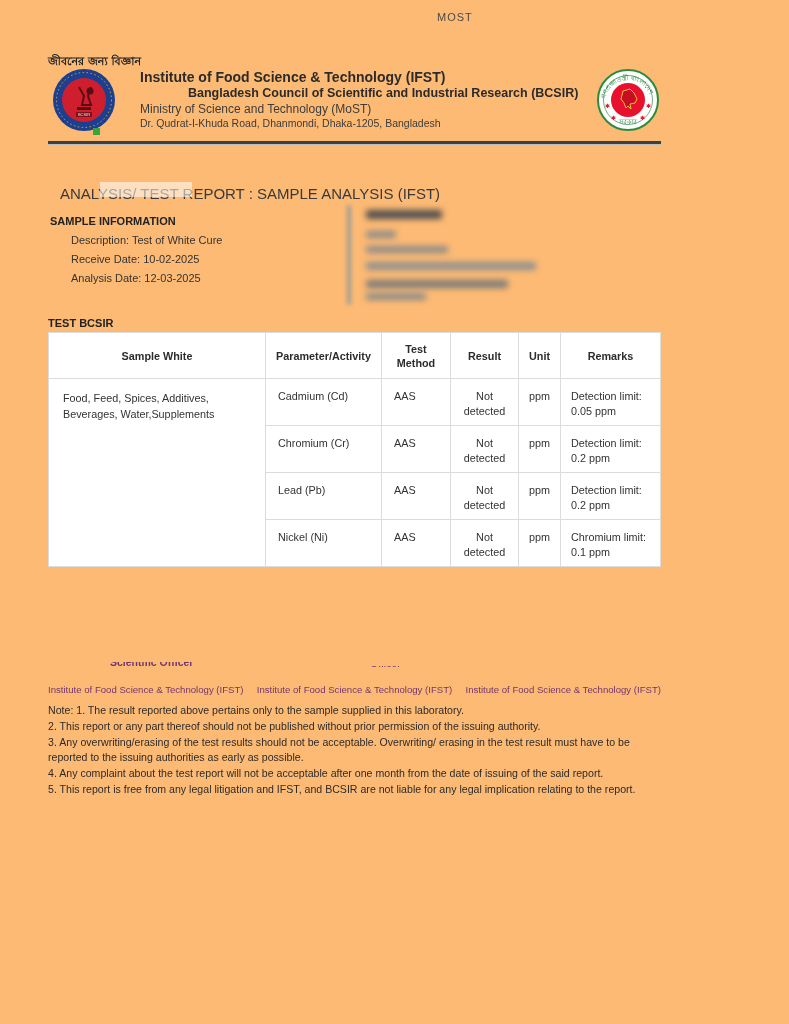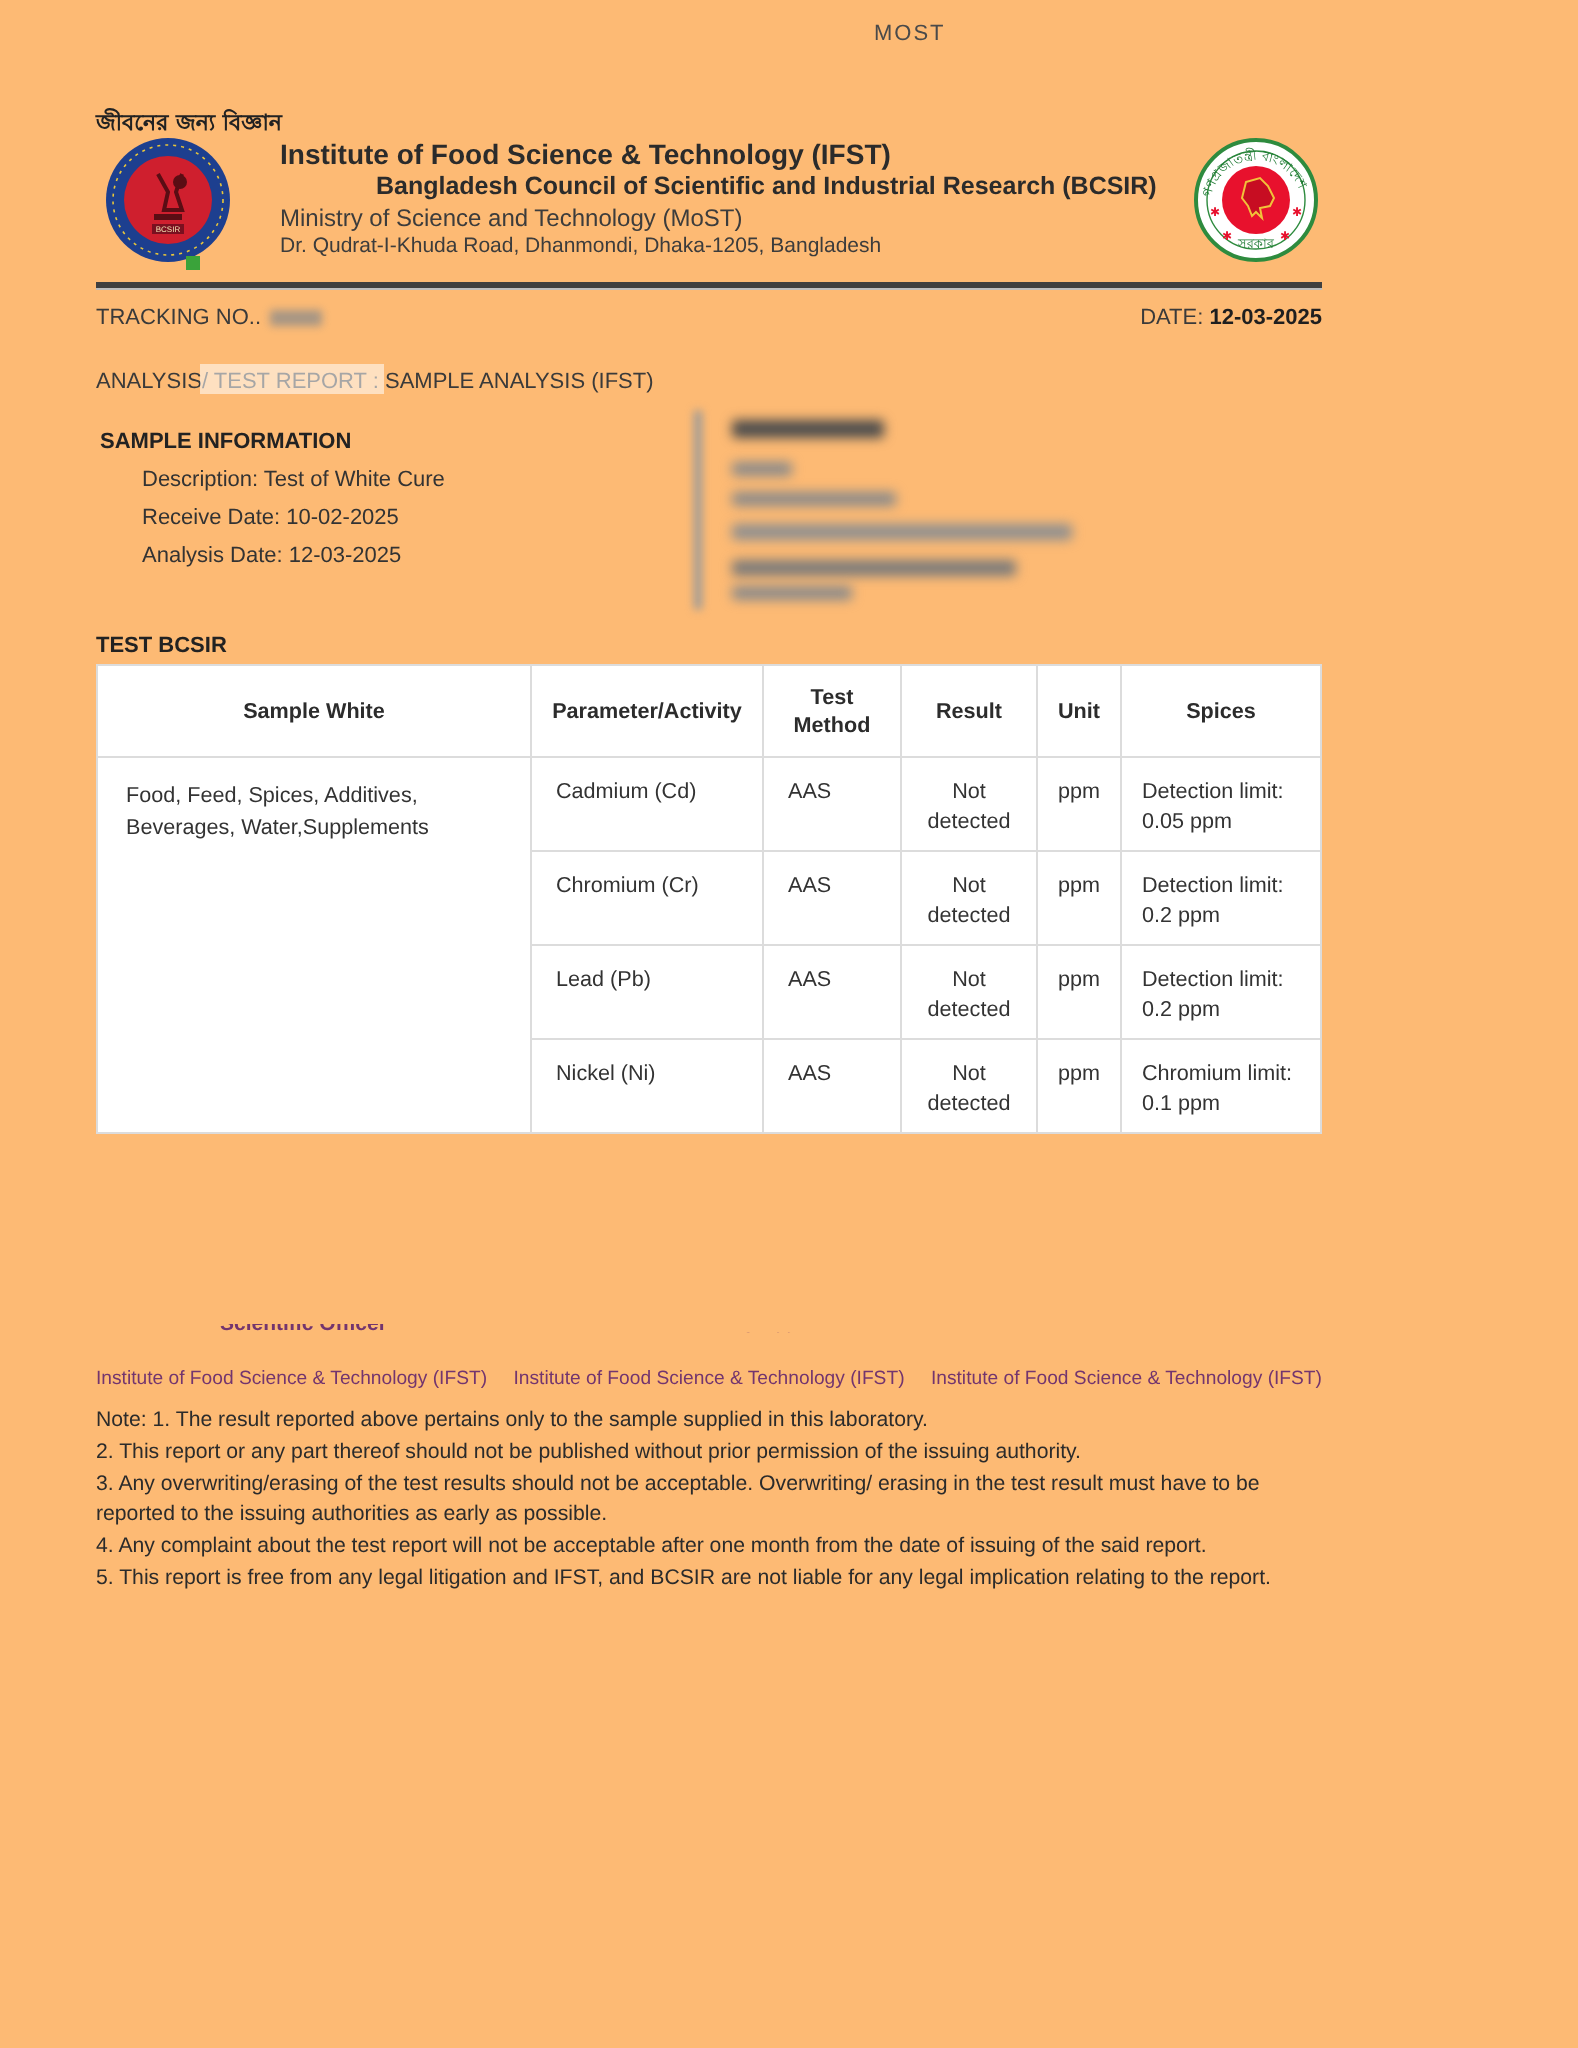--- a/index.html
+++ b/index.html
@@ -24,21 +24,21 @@
   .h-ministry{font-size:12px;color:#3c3c3c;margin:0 0 3px 0;}
   .h-address{font-size:10.5px;color:#3c3c3c;margin:0;}
 
   .rule{top:141px;left:48px;width:613px;height:3px;background:#3f3f3f;border-bottom:1px solid #bdbdbd;}
 
   
   .meta-row{top:153px;left:48px;width:613px;display:flex;justify-content:space-between;font-size:11px;color:#3a3a3a;}
   .tracking-wrap{display:flex;align-items:center;gap:4px;}
   .redacted-no{display:inline-block;width:26px;height:8px;background:#8a8a8a;filter:blur(2px);opacity:.75;}
   .date-value{font-weight:bold;color:#1f1f1f;}
-  .report-title{top:185px;left:48px;font-size:11px;color:#3a3a3a;}
+  .report-title{top:185px;left:60px;font-size:15px;color:#3a3a3a;}
   .wash{top:182px;left:100px;width:92px;height:15px;background:rgba(255,255,255,0.55);}
 
   
   .sample-info{top:215px;left:50px;}
   .si-heading{font-size:11px;font-weight:bold;color:#222;margin:0 0 7px 0;}
   .si-line{font-size:11px;color:#333;margin:0 0 7px 0;padding-left:21px;}
 
   
   .recipient{top:205px;left:345px;width:215px;height:102px;}
   .rbar{position:absolute;filter:blur(3px);border-radius:2px;}
@@ -120,30 +120,20 @@
         </defs>
       <text font-size="6.5" fill="#1e7a33" font-family="DejaVu Sans, sans-serif">
         <textPath href="#arcTop" startOffset="6%">গণপ্রজাতন্ত্রী বাংলাদেশ</textPath>
       </text>
       <text x="32" y="56" text-anchor="middle" font-size="6.5" fill="#1e7a33" font-family="DejaVu Sans, sans-serif">সরকার</text>
     </svg>
   </div>
 
   <div class="abs rule"></div>
 
-  <div class="abs meta-row">
-    <div class="tracking-wrap">
-      <span>TRACKING NO..</span>
-      <span class="redacted-no"></span>
-    </div>
-    <div>
-      <span>DATE:</span>
-      <span class="date-value">12-03-2025</span>
-    </div>
-  </div>
 
   <div class="abs report-title">ANALYSIS/ TEST REPORT : SAMPLE ANALYSIS (IFST)</div>
   <div class="abs wash"></div>
 
   <div class="abs sample-info">
     <p class="si-heading">SAMPLE INFORMATION</p>
     <p class="si-line">Description: Test of White Cure</p>
     <p class="si-line">Receive Date: 10-02-2025</p>
     <p class="si-line">Analysis Date: 12-03-2025</p>
   </div>
@@ -169,21 +159,21 @@
         <col style="width:42px">
         <col style="width:100px">
     </colgroup>
     <thead>
       <tr>
         <th>Sample White</th>
         <th>Parameter/Activity</th>
         <th>Test Method</th>
         <th>Result</th>
         <th>Unit</th>
-        <th>Spices</th>
+        <th>Remarks</th>
       </tr>
     </thead>
     <tbody>
       <tr>
         <td class="sample-type" rowspan="4">Food, Feed, Spices, Additives, Beverages, Water,Supplements</td>
         <td>Cadmium (Cd)</td>
         <td>AAS</td>
         <td class="c">Not detected</td>
         <td class="c">ppm</td>
         <td class="remarks">Detection limit: 0.05 ppm</td>

